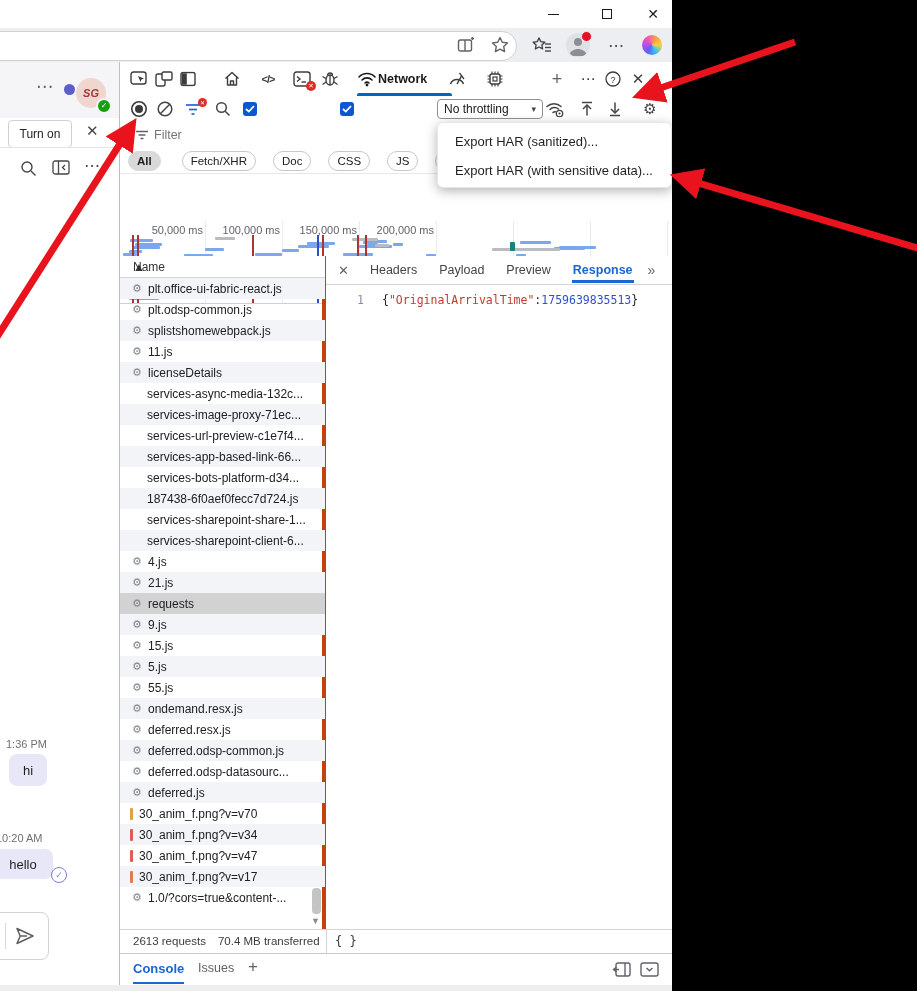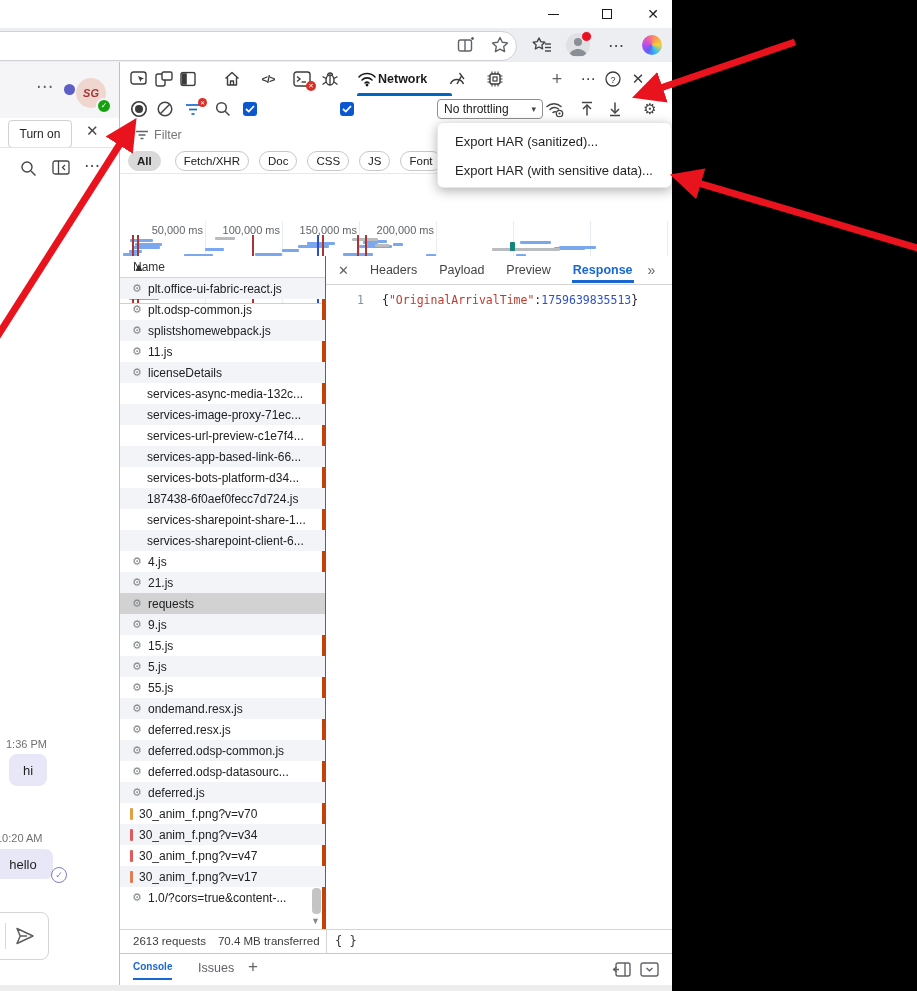--- a/index.html
+++ b/index.html
@@ -56,21 +56,21 @@
   #dt-netbar{position:absolute;left:0;top:34px;width:552px;height:26px;background:#fff;border-bottom:1px solid #e0e0e0;}
   .cb{position:absolute;top:6px;width:14px;height:14px;border-radius:3px;background:#0b57d0;display:flex;align-items:center;justify-content:center;}
   .cb-label{position:absolute;top:7px;font-size:12px;color:#202020;white-space:nowrap;margin-top:45px;}
   #throttle{position:absolute;left:317px;top:3px;width:106px;height:20px;border:1px solid #8f8f8f;border-radius:4px;background:#fff;
             font-size:12px;color:#202020;display:flex;align-items:center;padding:0 6px;box-sizing:border-box;justify-content:space-between;}
   #filter-badge{position:absolute;left:78px;top:2px;width:9px;height:9px;border-radius:50%;background:#d93025;color:#fff;font-size:6px;
                 display:flex;align-items:center;justify-content:center;}
   #dt-filterbar{position:absolute;left:0;top:60px;width:552px;height:26px;background:#fff;border-bottom:1px solid #e0e0e0;}
   #filter-text{position:absolute;left:34px;top:6px;color:#767676;font-size:12.5px;}
   #dt-chips{position:absolute;left:0;top:86px;width:552px;height:26px;background:#fff;border-bottom:1px solid #e8e8e8;
-            display:flex;align-items:center;padding-left:8px;gap:10px;box-sizing:border-box;}
+            display:flex;align-items:center;padding-left:8px;gap:17px;box-sizing:border-box;}
   .chip{height:18px;padding:0 8px;border:1px solid #c8c8c8;border-radius:10px;background:#fff;font-size:11.5px;color:#202020;
         display:flex;align-items:center;white-space:nowrap;}
   .chip.active{background:#d9d9d9;border-color:#d9d9d9;font-weight:600;margin-right:4px;}
   #dt-timeline{position:absolute;left:0;top:112px;width:552px;height:82px;background:#fff;border-bottom:1px solid #cfcfcf;overflow:hidden;margin-top:47px;}
   .gridline{position:absolute;top:0;width:1px;height:82px;background:#e7edf8;}
   .tick{position:absolute;top:3px;font-size:11px;color:#5f6368;transform:translateX(-100%);white-space:nowrap;}
   .wbar{position:absolute;height:3px;background:#7aa7ee;border-radius:1px;}
   .vline{position:absolute;top:14px;width:1.5px;height:68px;}
   
   #dt-body{position:absolute;left:0;top:194px;width:552px;height:673px;}
@@ -99,21 +99,21 @@
   #code-line{position:absolute;left:56px;top:8px;white-space:nowrap;color:#242424;}
   .j-key{color:#bf3b2f;}
   .j-num{color:#2d50c8;}
   
   #dt-footer{position:absolute;left:0;top:867px;width:552px;height:24px;background:#fff;border-top:1px solid #d4d4d4;box-sizing:border-box;}
   #summary{position:absolute;left:13px;top:5px;font-size:11.5px;color:#3c3c3c;white-space:nowrap;}
   #summary span{margin-right:12px;}
   #fmt-btn{position:absolute;left:206px;top:0;height:24px;border-left:1px solid #d4d4d4;padding:4px 0 0 8px;box-sizing:border-box;
            font-family:"DejaVu Sans Mono",monospace;font-size:12px;color:#333;}
   #dt-drawer{position:absolute;left:0;top:891px;width:552px;height:32px;background:#fff;border-top:1px solid #c9c9c9;box-sizing:border-box;}
-  #drawer-console{position:absolute;left:13px;top:7px;font-size:10px;color:#1967d2;font-weight:600;padding-bottom:6px;border-bottom:2px solid #1967d2;}
+  #drawer-console{position:absolute;left:13px;top:7px;font-size:13px;color:#1967d2;font-weight:600;padding-bottom:6px;border-bottom:2px solid #1967d2;}
   #drawer-issues{position:absolute;left:78px;top:7px;font-size:12.5px;color:#5f6368;}
   #drawer-plus{position:absolute;left:128px;top:3px;font-size:17px;color:#5f6368;}
   #dt-strip{position:absolute;left:0;top:923px;width:552px;height:6px;background:#ededed;}
   #chat-strip{position:absolute;left:0;top:985px;width:120px;height:6px;background:#ededed;}
   
   #export-menu{position:absolute;left:437px;top:122px;width:235px;height:66px;background:#fff;border-radius:6px;
                box-shadow:0 3px 12px rgba(0,0,0,.30);border:1px solid #e7e7e7;box-sizing:border-box;z-index:40;padding-top:4px;}
   .menu-item{height:29px;line-height:29px;padding-left:17px;font-size:13px;color:#1f1f1f;white-space:nowrap;overflow:hidden;}
   
   #arrows{position:absolute;left:0;top:0;z-index:60;pointer-events:none;}

